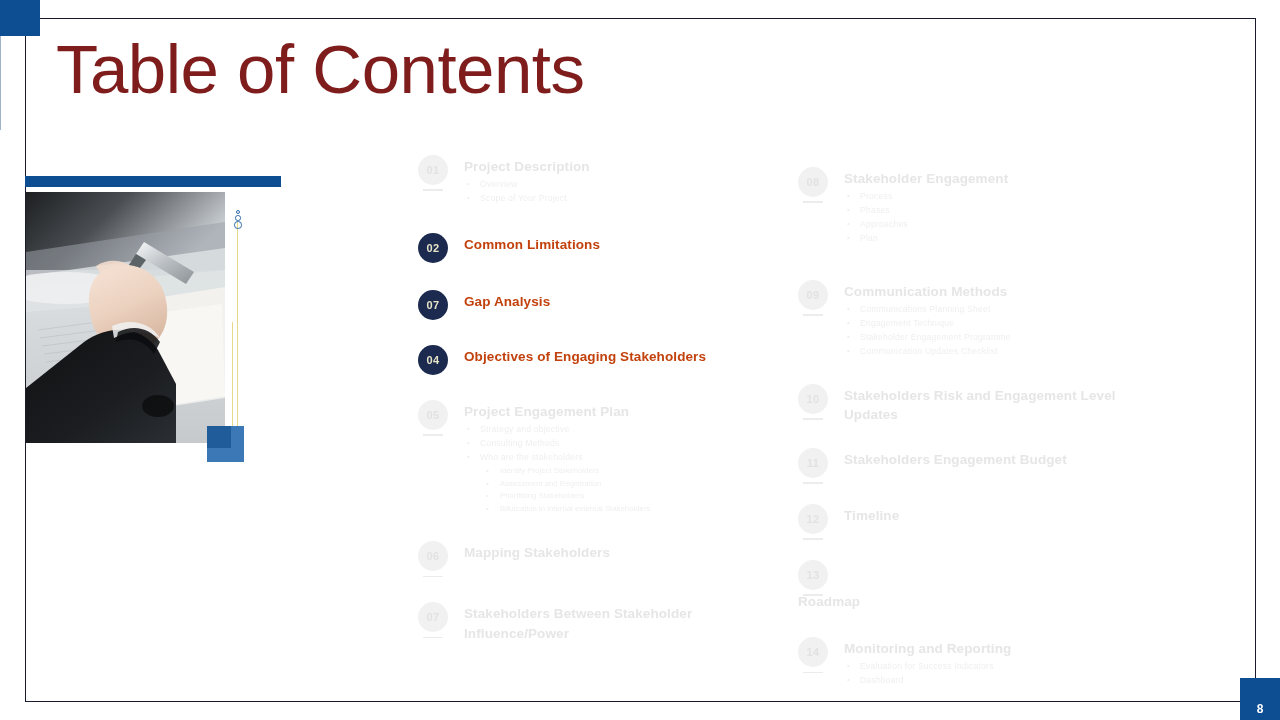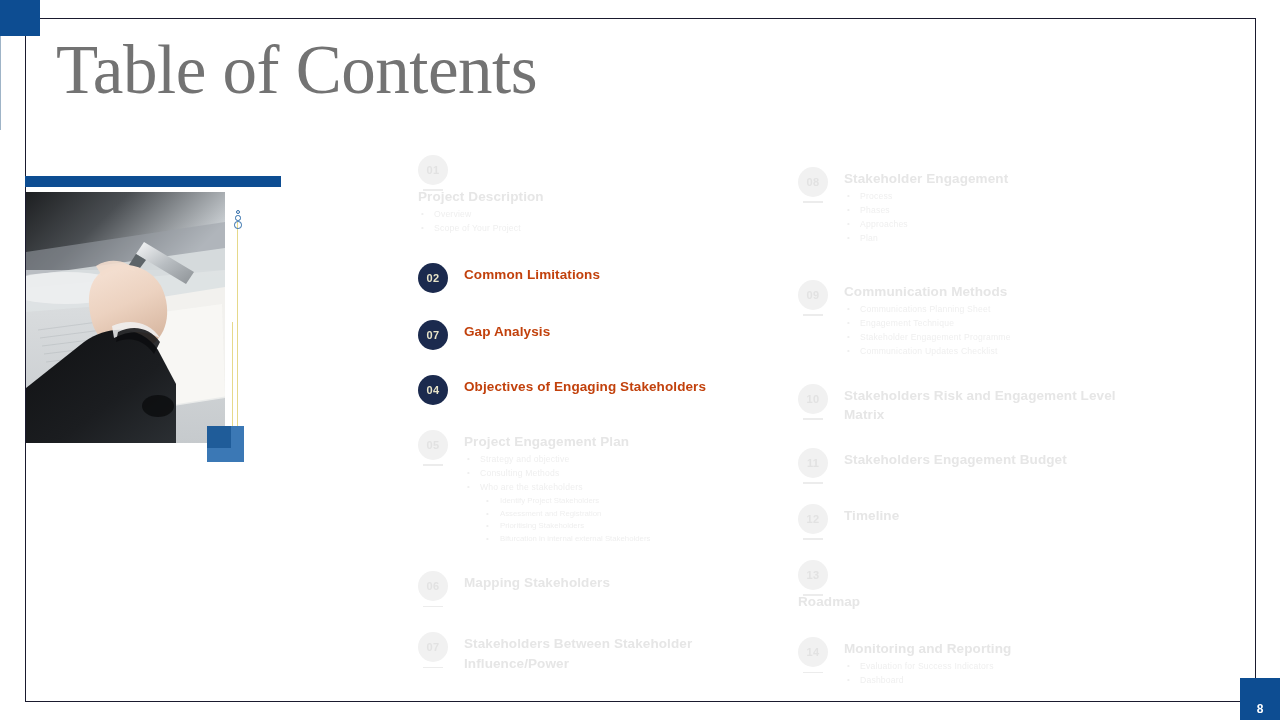--- a/index.html
+++ b/index.html
@@ -43,25 +43,24 @@
     justify-content:center;
     padding-bottom:4px;
   }
 
   
   #page-title {
     position:absolute;
     left:56px; top:34px;
     font-size:69px;
     font-weight:400;
-    color:#737373;
+    color:#7f1d1d;
     letter-spacing:-0.5px;
     line-height:1.05;
     white-space:nowrap;
-    font-family:Liberation Serif, serif;
   }
 
   
   #photo-top-bar {
     position:absolute;
     left:25px; top:176px;
     width:256px; height:11px;
     background:#0d4d92;
   }
   #photo-frame {
@@ -258,21 +257,21 @@
 <div id="accent-line-dark"></div>
 
 <div class="accent-circle" id="accent-circle-1"></div>
 <div class="accent-circle" id="accent-circle-2"></div>
 <div class="accent-circle" id="accent-circle-3"></div>
 
 <div id="deco-square-light"></div>
 <div id="deco-square-dark"></div>
 
 <div class="toc-column" id="toc-column-middle">
-    <div class="toc-item dim" style="margin-bottom: 27px; flex-direction: column;">
+    <div class="toc-item dim" style="margin-bottom: 27px;">
       <div class="toc-marker">
         <div class="toc-badge">01</div>
         <div class="toc-underline"></div>
       </div>
       <div class="toc-body">
         <div class="toc-title">Project Description</div>
         <ul class="toc-sub">
           <li>Overview</li>
           <li>Scope of Your Project</li>
         </ul>
@@ -372,21 +371,21 @@
           <li>Communication  Updates Checklist</li>
         </ul>
       </div>
     </div>
     <div class="toc-item dim" style="margin-bottom: 24px;">
       <div class="toc-marker">
         <div class="toc-badge">10</div>
         <div class="toc-underline"></div>
       </div>
       <div class="toc-body">
-        <div class="toc-title">Stakeholders Risk and Engagement Level Matrix</div>
+        <div class="toc-title">Stakeholders Risk and Engagement Level Updates</div>
       </div>
     </div>
     <div class="toc-item dim" style="margin-bottom: 26px;">
       <div class="toc-marker">
         <div class="toc-badge">11</div>
         <div class="toc-underline"></div>
       </div>
       <div class="toc-body">
         <div class="toc-title">Stakeholders Engagement Budget</div>
       </div>

